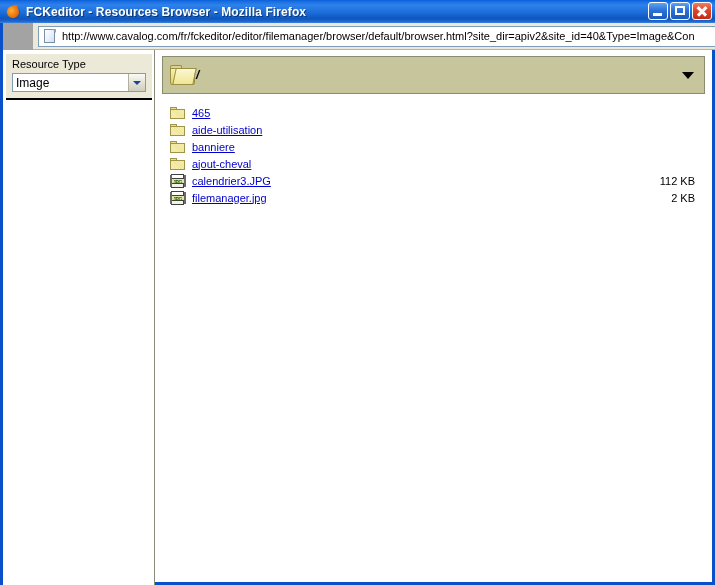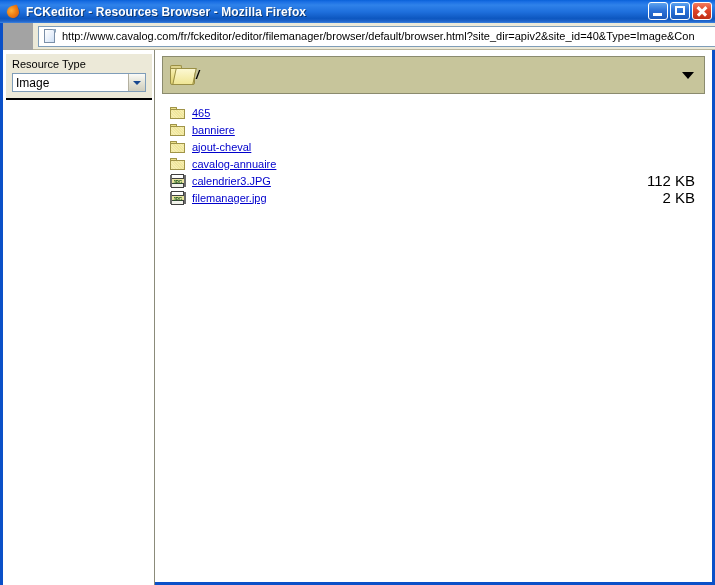--- a/index.html
+++ b/index.html
@@ -407,21 +407,21 @@
 
   .row-name {
     font-size: 11px;
     color: #0000cc;
     text-decoration: underline;
     cursor: pointer;
     white-space: nowrap;
   }
   .row-size {
     margin-left: auto;
-    font-size: 15px;
+    font-size: 11px;
     color: #000000;
     white-space: nowrap;
     padding-right: 2px;
   }
 </style>
 </head>
 <body>
 
 <div id="window">
 
@@ -492,47 +492,47 @@
 
         <div class="file-row">
           <span class="row-icon fico">
             <span class="tab"></span>
               <span class="body"></span>
           </span>
           <span class="row-name">465</span>
           <span class="row-size"></span>
         </div>
 
-
         <div class="file-row">
           <span class="row-icon fico">
             <span class="tab"></span>
               <span class="body"></span>
           </span>
-          <span class="row-name">banniere</span>
+          <span class="row-name">aide-utilisation</span>
           <span class="row-size"></span>
         </div>
 
         <div class="file-row">
           <span class="row-icon fico">
             <span class="tab"></span>
               <span class="body"></span>
           </span>
-          <span class="row-name">ajout-cheval</span>
+          <span class="row-name">banniere</span>
           <span class="row-size"></span>
         </div>
 
         <div class="file-row">
           <span class="row-icon fico">
             <span class="tab"></span>
               <span class="body"></span>
           </span>
-          <span class="row-name">cavalog-annuaire</span>
+          <span class="row-name">ajout-cheval</span>
           <span class="row-size"></span>
         </div>
+
 
         <div class="file-row">
           <span class="row-icon jico">
             <span class="sheet"></span>
             <span class="band">JPG</span>
             <span class="pin-l"></span>
               <span class="pin-r"></span>
           </span>
           <span class="row-name">calendrier3.JPG</span>
           <span class="row-size">112 KB</span>

